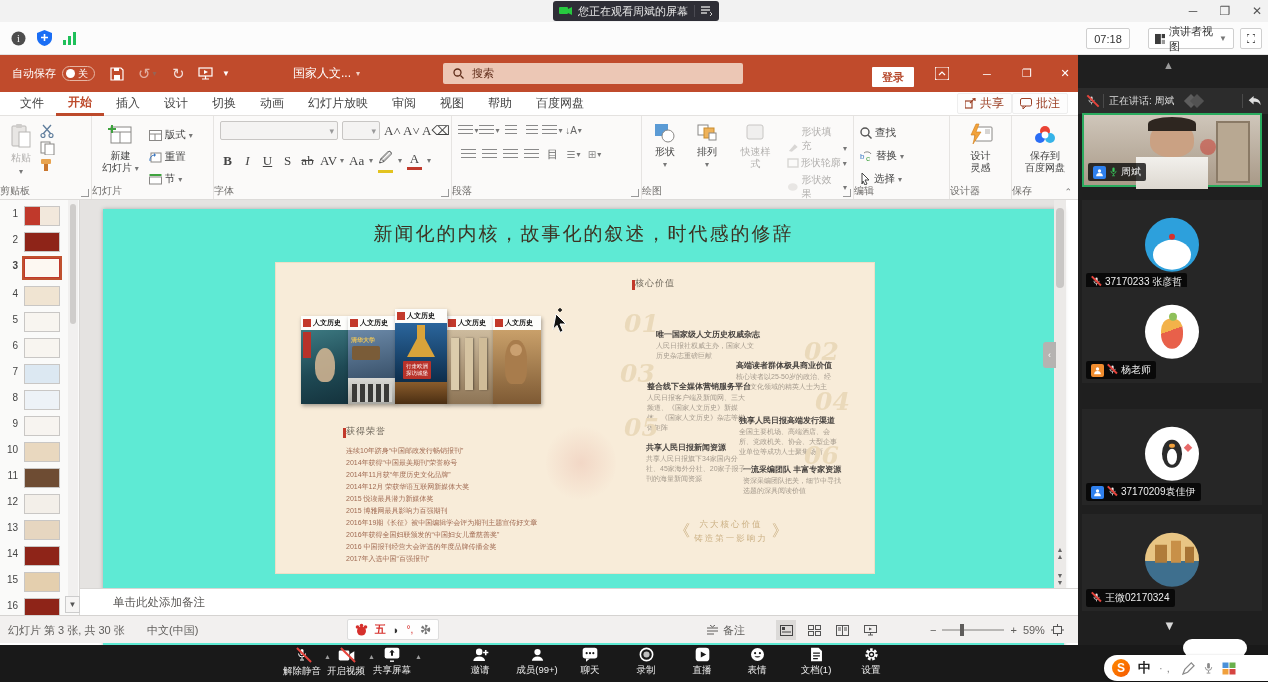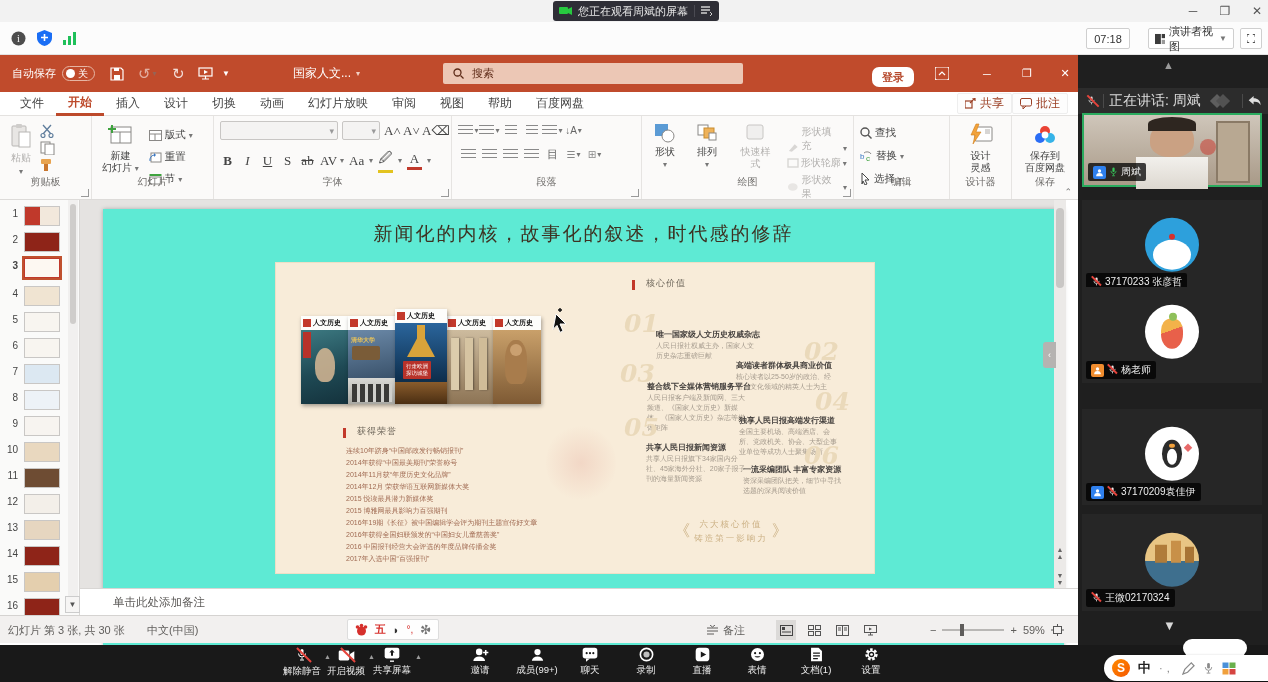--- a/index.html
+++ b/index.html
@@ -11,30 +11,30 @@
   #banner-pill .txt{color:#e8e8e8;font-size:11px}
   .win-ctl{position:absolute;top:0;width:30px;height:22px;color:#555;font-size:12px;display:flex;align-items:center;justify-content:center}
   
   #viewer-bar{position:absolute;left:0;top:22px;width:1268px;height:33px;background:#fcfcfc;border-bottom:1px solid #e3e3e3}
   .vb-ico{position:absolute;top:6px;width:20px;height:20px;display:flex;align-items:center;justify-content:center}
   .vb-box{position:absolute;top:6px;height:21px;border:1px solid #cfcfcf;border-radius:2px;background:#fff;display:flex;align-items:center;justify-content:center;font-size:11px;color:#333;gap:4px;padding:0 6px}
   
   #ppt-titlebar{position:absolute;left:0;top:55px;width:1078px;height:37px;background:#c04b2c;color:#fff}
   .tb-item{position:absolute;top:0;height:37px;display:flex;align-items:center;color:#fff;font-size:11px}
   #search-box{position:absolute;left:443px;top:63px;width:300px;height:21px;background:#ecc7b5;border-radius:2px;display:flex;align-items:center;gap:8px;padding:0 10px;color:#5d2a17;font-size:11px}
-  #login-btn{position:absolute;left:872px;top:67px;width:42px;height:20px;background:#fff;color:#b6492c;font-size:11px;font-weight:bold;display:flex;align-items:center;justify-content:center;border-radius:7px}
+  #login-btn{position:absolute;left:872px;top:67px;width:42px;height:20px;background:#fff;color:#b6492c;font-size:11px;font-weight:bold;display:flex;align-items:center;justify-content:center;border-radius:1px}
   
   #tab-row{position:absolute;left:0;top:92px;width:1078px;height:24px;background:#fff;border-bottom:1px solid #e4e2e0;display:flex;align-items:center;padding-left:8px}
   .rtab{font-size:12px;color:#444;padding:0 12px;height:24px;display:flex;align-items:center}
   .rtab.active{color:#bd4a2b;font-weight:bold;border-bottom:3px solid #bd4a2b}
   .tr-btn{display:flex;align-items:center;gap:4px;font-size:12px;color:#9c4126;border:1px solid #eee;border-radius:2px;padding:1px 7px;background:#fdfdfd}
   
   #ribbon{position:absolute;left:0;top:116px;width:1078px;height:84px;background:#fbfaf9;border-bottom:1px solid #dddbd9;display:flex}
   .grp{position:relative;border-right:1px solid #e6e4e2;padding:5px 6px 14px;flex:none}
-  .glabel{position:absolute;bottom:10px;left:0;right:0;text-align:center;font-size:10px;color:#6f6d6b}
+  .glabel{position:absolute;bottom:1px;left:0;right:0;font-size:10px;color:#6f6d6b}
   .launcher{position:absolute;right:2px;bottom:2px;width:8px;height:8px;border-right:1px solid #999;border-bottom:1px solid #999}
   .bigbtn{display:flex;flex-direction:column;align-items:center;justify-content:flex-start;font-size:10px;color:#444;gap:3px;padding:2px 4px;line-height:1.15;text-align:center}
   .smallrow{display:flex;align-items:center;gap:3px;font-size:10.5px;color:#444;height:20px}
   .gray{color:#b3b1af}
   .combo{border:1px solid #c8c6c4;background:#f4f3f2;height:19px;border-radius:2px;display:flex;align-items:center;justify-content:flex-end;padding:0 3px;color:#999;font-size:9px}
   .fglyph{font-family:"Liberation Serif",serif;font-size:13px;color:#444;width:15px;text-align:center}
   .bars{width:15px;height:11px;background:repeating-linear-gradient(#8a8a8a 0 1.5px,transparent 1.5px 4px)}
   .pbox{width:21px;height:18px;display:flex;align-items:center;justify-content:center;gap:1px}
   .car{font-size:8px;color:#777}
   
@@ -44,21 +44,21 @@
   .thumb-item .tpic{position:absolute;left:24px;top:2px;width:36px;height:20px;border:1px solid #c9c7c5;background:#fff}
   .thumb-item.sel .tpic{outline:2px solid #c0512f}
   #thumb-scroll{position:absolute;left:68px;top:200px;width:10px;height:396px;background:#f1f0ef}
   #thumb-scroll .handle{position:absolute;left:2px;top:4px;width:6px;height:120px;background:#cfcdcb;border-radius:3px}
   #thumb-down{position:absolute;left:65px;top:596px;width:15px;height:17px;border:1px solid #ccc;background:#f6f5f4;color:#555;font-size:8px;display:flex;align-items:center;justify-content:center}
   
   #canvas{position:absolute;left:80px;top:200px;width:986px;height:388px;background:#e5e3e1}
   #slide{position:absolute;left:23px;top:9px;width:961px;height:488px;background:#5eead4;box-shadow:0 0 4px rgba(0,0,0,.25)}
   #slide-title{position:absolute;left:0;top:12px;width:100%;text-align:center;font-family:"DejaVu Serif","Liberation Serif",serif;font-size:19px;letter-spacing:2px;color:#3d3222}
   #inner-box{position:absolute;left:172px;top:53px;width:600px;height:312px;background:#f8ecd9;border:1px solid #eedfc6}
-  .shead{position:absolute;display:flex;align-items:flex-end;gap:11px;font-size:9px;color:#6b6458;letter-spacing:1px}
+  .shead{position:absolute;display:flex;align-items:flex-end;gap:0;font-size:9px;color:#6b6458;letter-spacing:1px}
   .shead .rb{width:3px;height:10px;background:#c2392a}
   .honor{position:absolute;left:70px;width:270px;font-size:7px;color:#a06a52;white-space:nowrap}
   .bignum{position:absolute;font-family:"DejaVu Serif","Liberation Serif",serif;font-style:italic;font-weight:bold;font-size:25px;color:#ead9ba}
   .ititle{position:absolute;font-size:8px;font-weight:bold;color:#474340;white-space:nowrap}
   .ibody{position:absolute;font-size:7px;color:#a49a8d;width:102px;line-height:1.45}
   #badge{position:absolute;left:395px;top:255px;width:120px;display:flex;align-items:center;justify-content:center;gap:4px;color:#cbb084}
   #badge .brace{font-size:16px}
   #badge .bl{font-size:8.5px;letter-spacing:2px;text-align:center;line-height:1.6}
   
   #covers{position:absolute;left:25px;top:41px;width:250px;height:100px;display:flex;align-items:flex-end}
@@ -79,21 +79,21 @@
   #meet-bar{position:absolute;left:0;top:645px;width:1268px;height:37px;background:#191919}
   .mbtn{position:absolute;top:2px;width:56px;display:flex;flex-direction:column;align-items:center;gap:2px}
   .mbtn .lbl{color:#ededed;font-size:9.5px;white-space:nowrap}
   .mbtn svg{display:block}
   .drop{position:absolute;top:8px;font-size:7px;color:#9b9b9b}
   .slashwrap{position:relative;width:18px;height:16px;display:flex;align-items:center;justify-content:center}
   .slash{position:absolute;left:1px;top:7px;width:20px;height:2px;background:#e5443c;transform:rotate(45deg);transform-origin:center}
   
   #panel{position:absolute;left:1078px;top:55px;width:190px;height:590px;background:#1f1f1f}
   #panel-header{position:absolute;left:0;top:33px;width:190px;height:26px;background:#2c2c2c;display:flex;align-items:center;padding:0 6px;gap:5px}
-  #panel-header .sp{color:#ddd;font-size:14px;white-space:nowrap}
+  #panel-header .sp{color:#ddd;font-size:10px;white-space:nowrap}
   .vdiv{width:1px;height:14px;background:#4a4a4a}
   .tile{position:absolute;left:4px;width:180px;background:#262626}
   .tile .tlabel{position:absolute;left:4px;bottom:4px;display:flex;align-items:center;gap:3px;background:rgba(0,0,0,.75);padding:2px 5px;border-radius:2px;color:#ededed;font-size:10px;white-space:nowrap}
   .pbadge{width:13px;height:13px;border-radius:2px;display:flex;align-items:center;justify-content:center;flex:none}
   .avatar{position:absolute;left:50%;top:50%;transform:translate(-50%,-56%);width:54px;height:54px;border-radius:50%;overflow:hidden}
   .minislash{position:absolute;left:-1px;top:4px;width:13px;height:1.6px;background:#e5443c;transform:rotate(45deg)}
   
   #white-pill{position:absolute;left:1183px;top:639px;width:64px;height:18px;background:#fff;border-radius:9px;box-shadow:0 1px 2px rgba(0,0,0,.3)}
   #sogou{position:absolute;left:1104px;top:655px;width:164px;height:26px;background:#fff;border-radius:13px 0 0 13px;display:flex;align-items:center;gap:8px;padding:0 8px;box-shadow:0 1px 3px rgba(0,0,0,.35)}
   #sogou .slogo{width:18px;height:18px;border-radius:50%;background:linear-gradient(135deg,#ff8a00,#f55800);color:#fff;font-weight:bold;font-size:12px;display:flex;align-items:center;justify-content:center}

